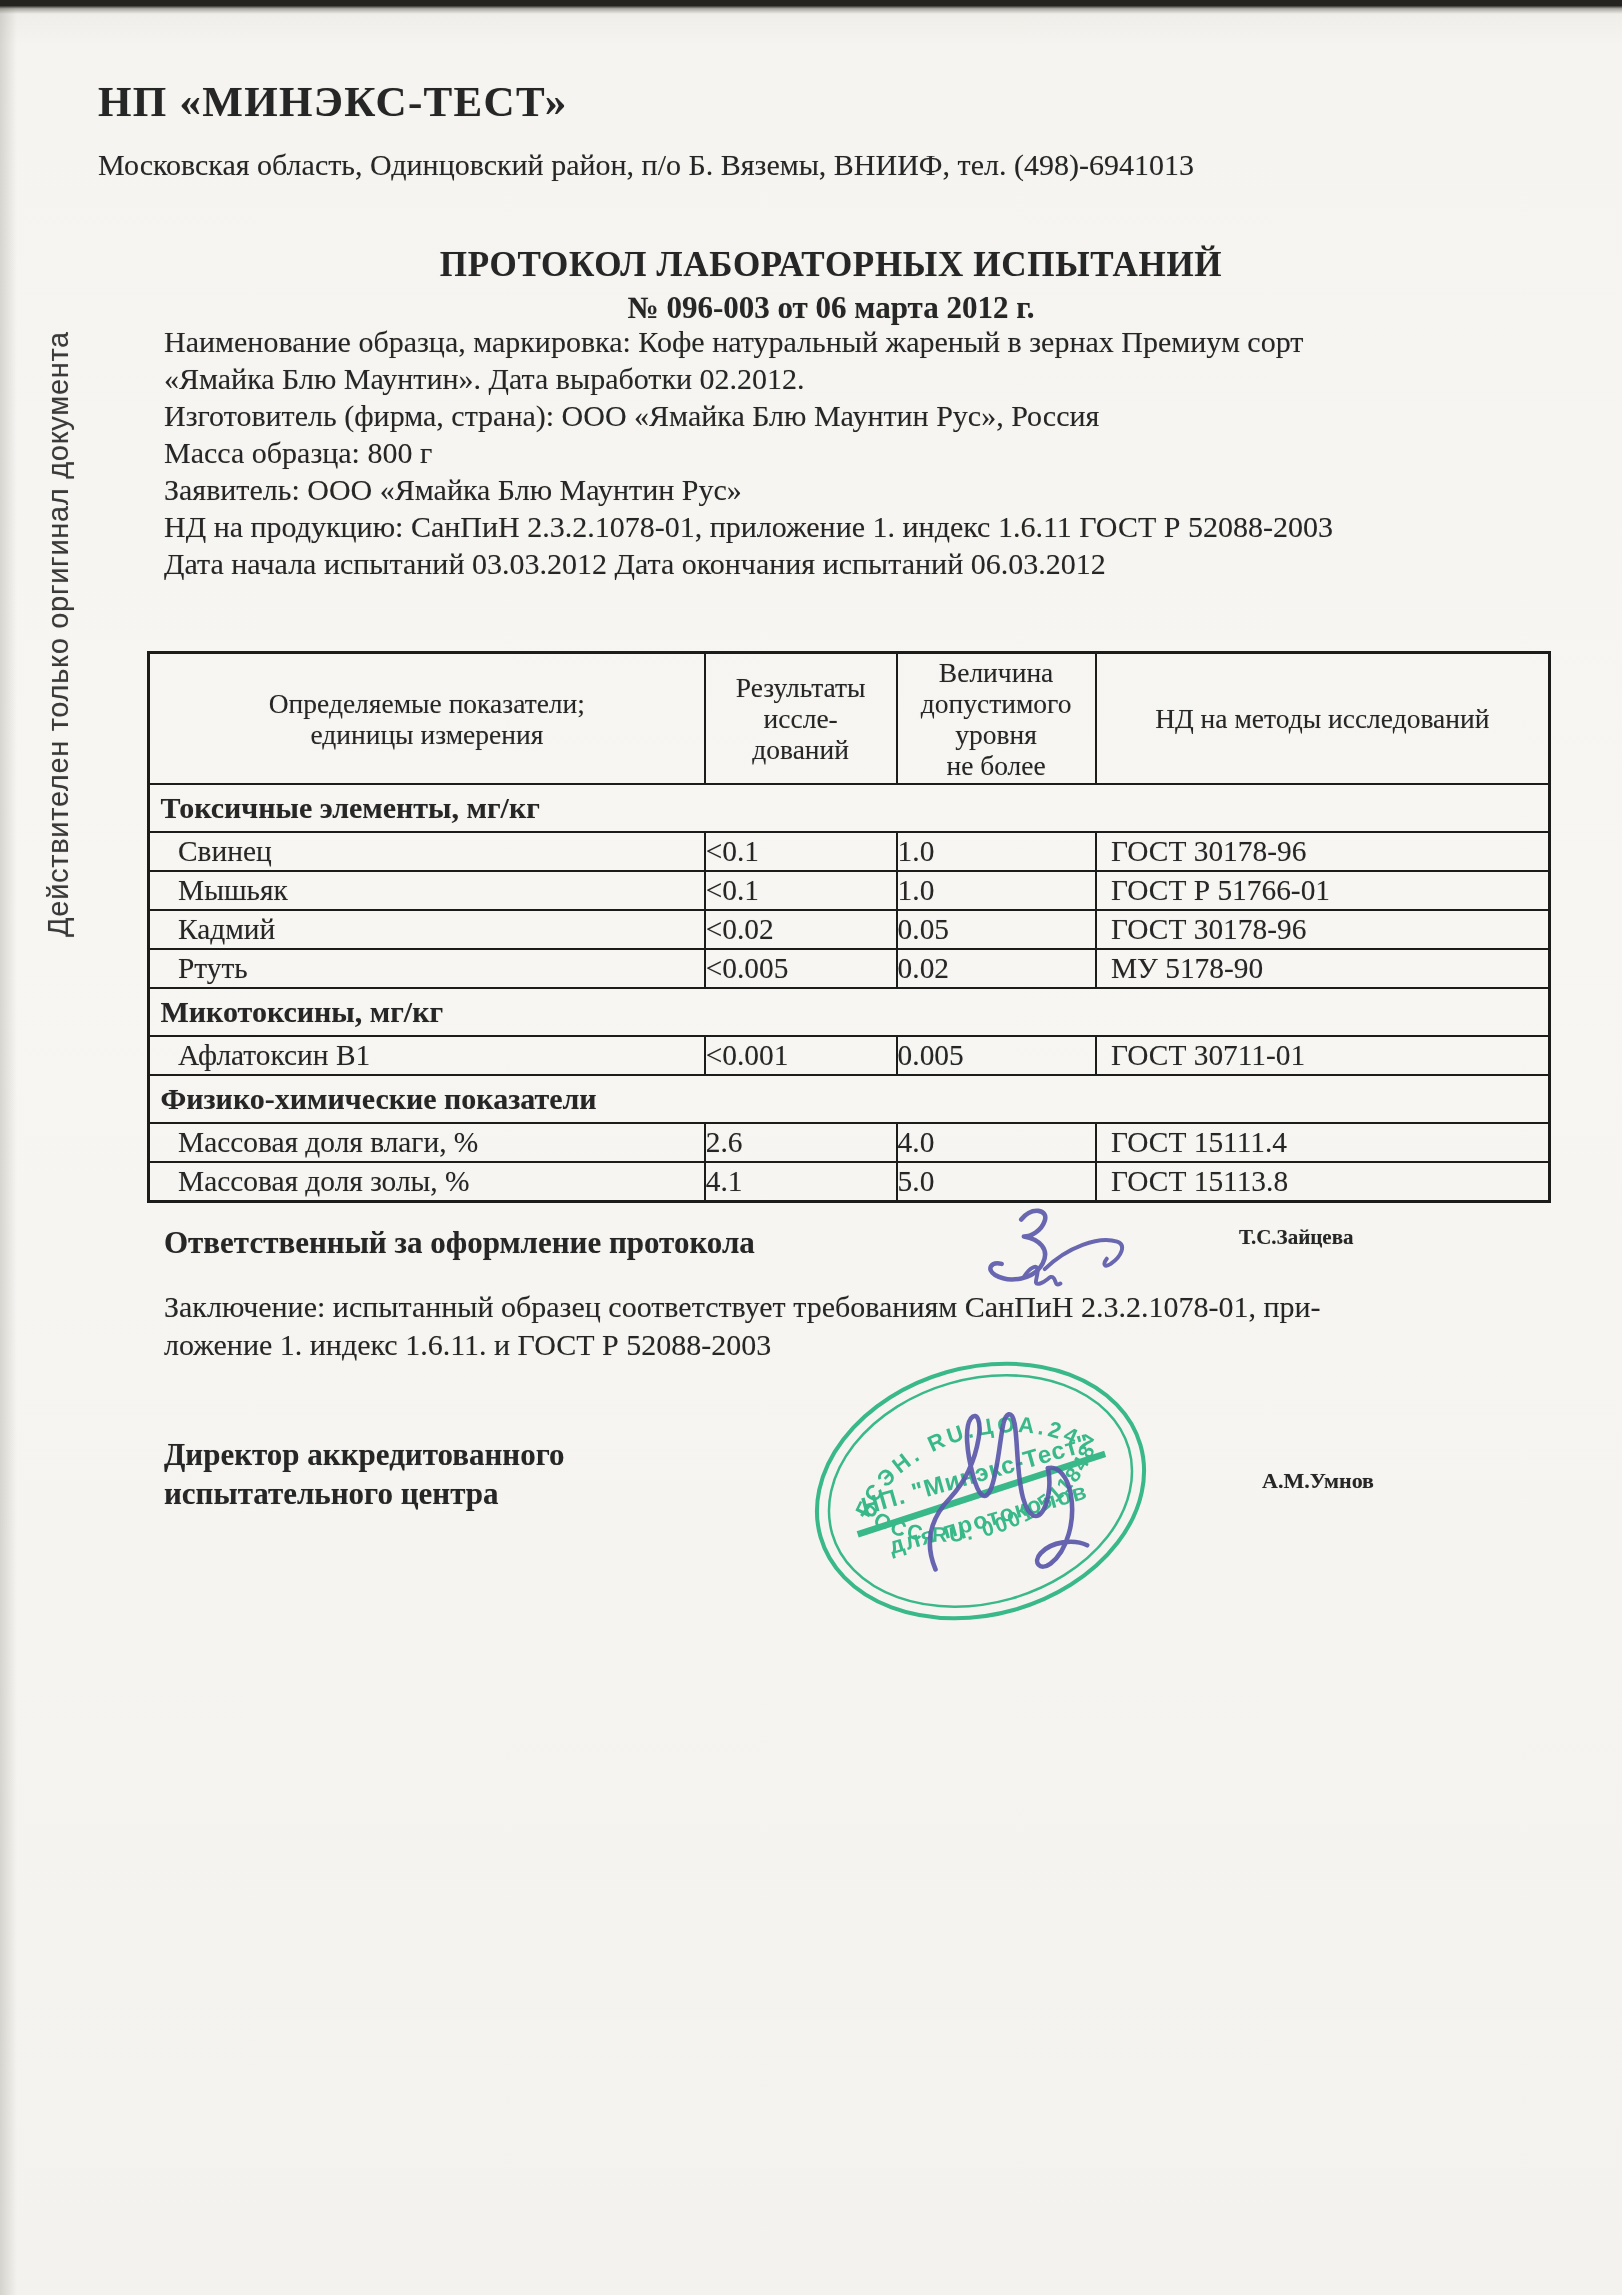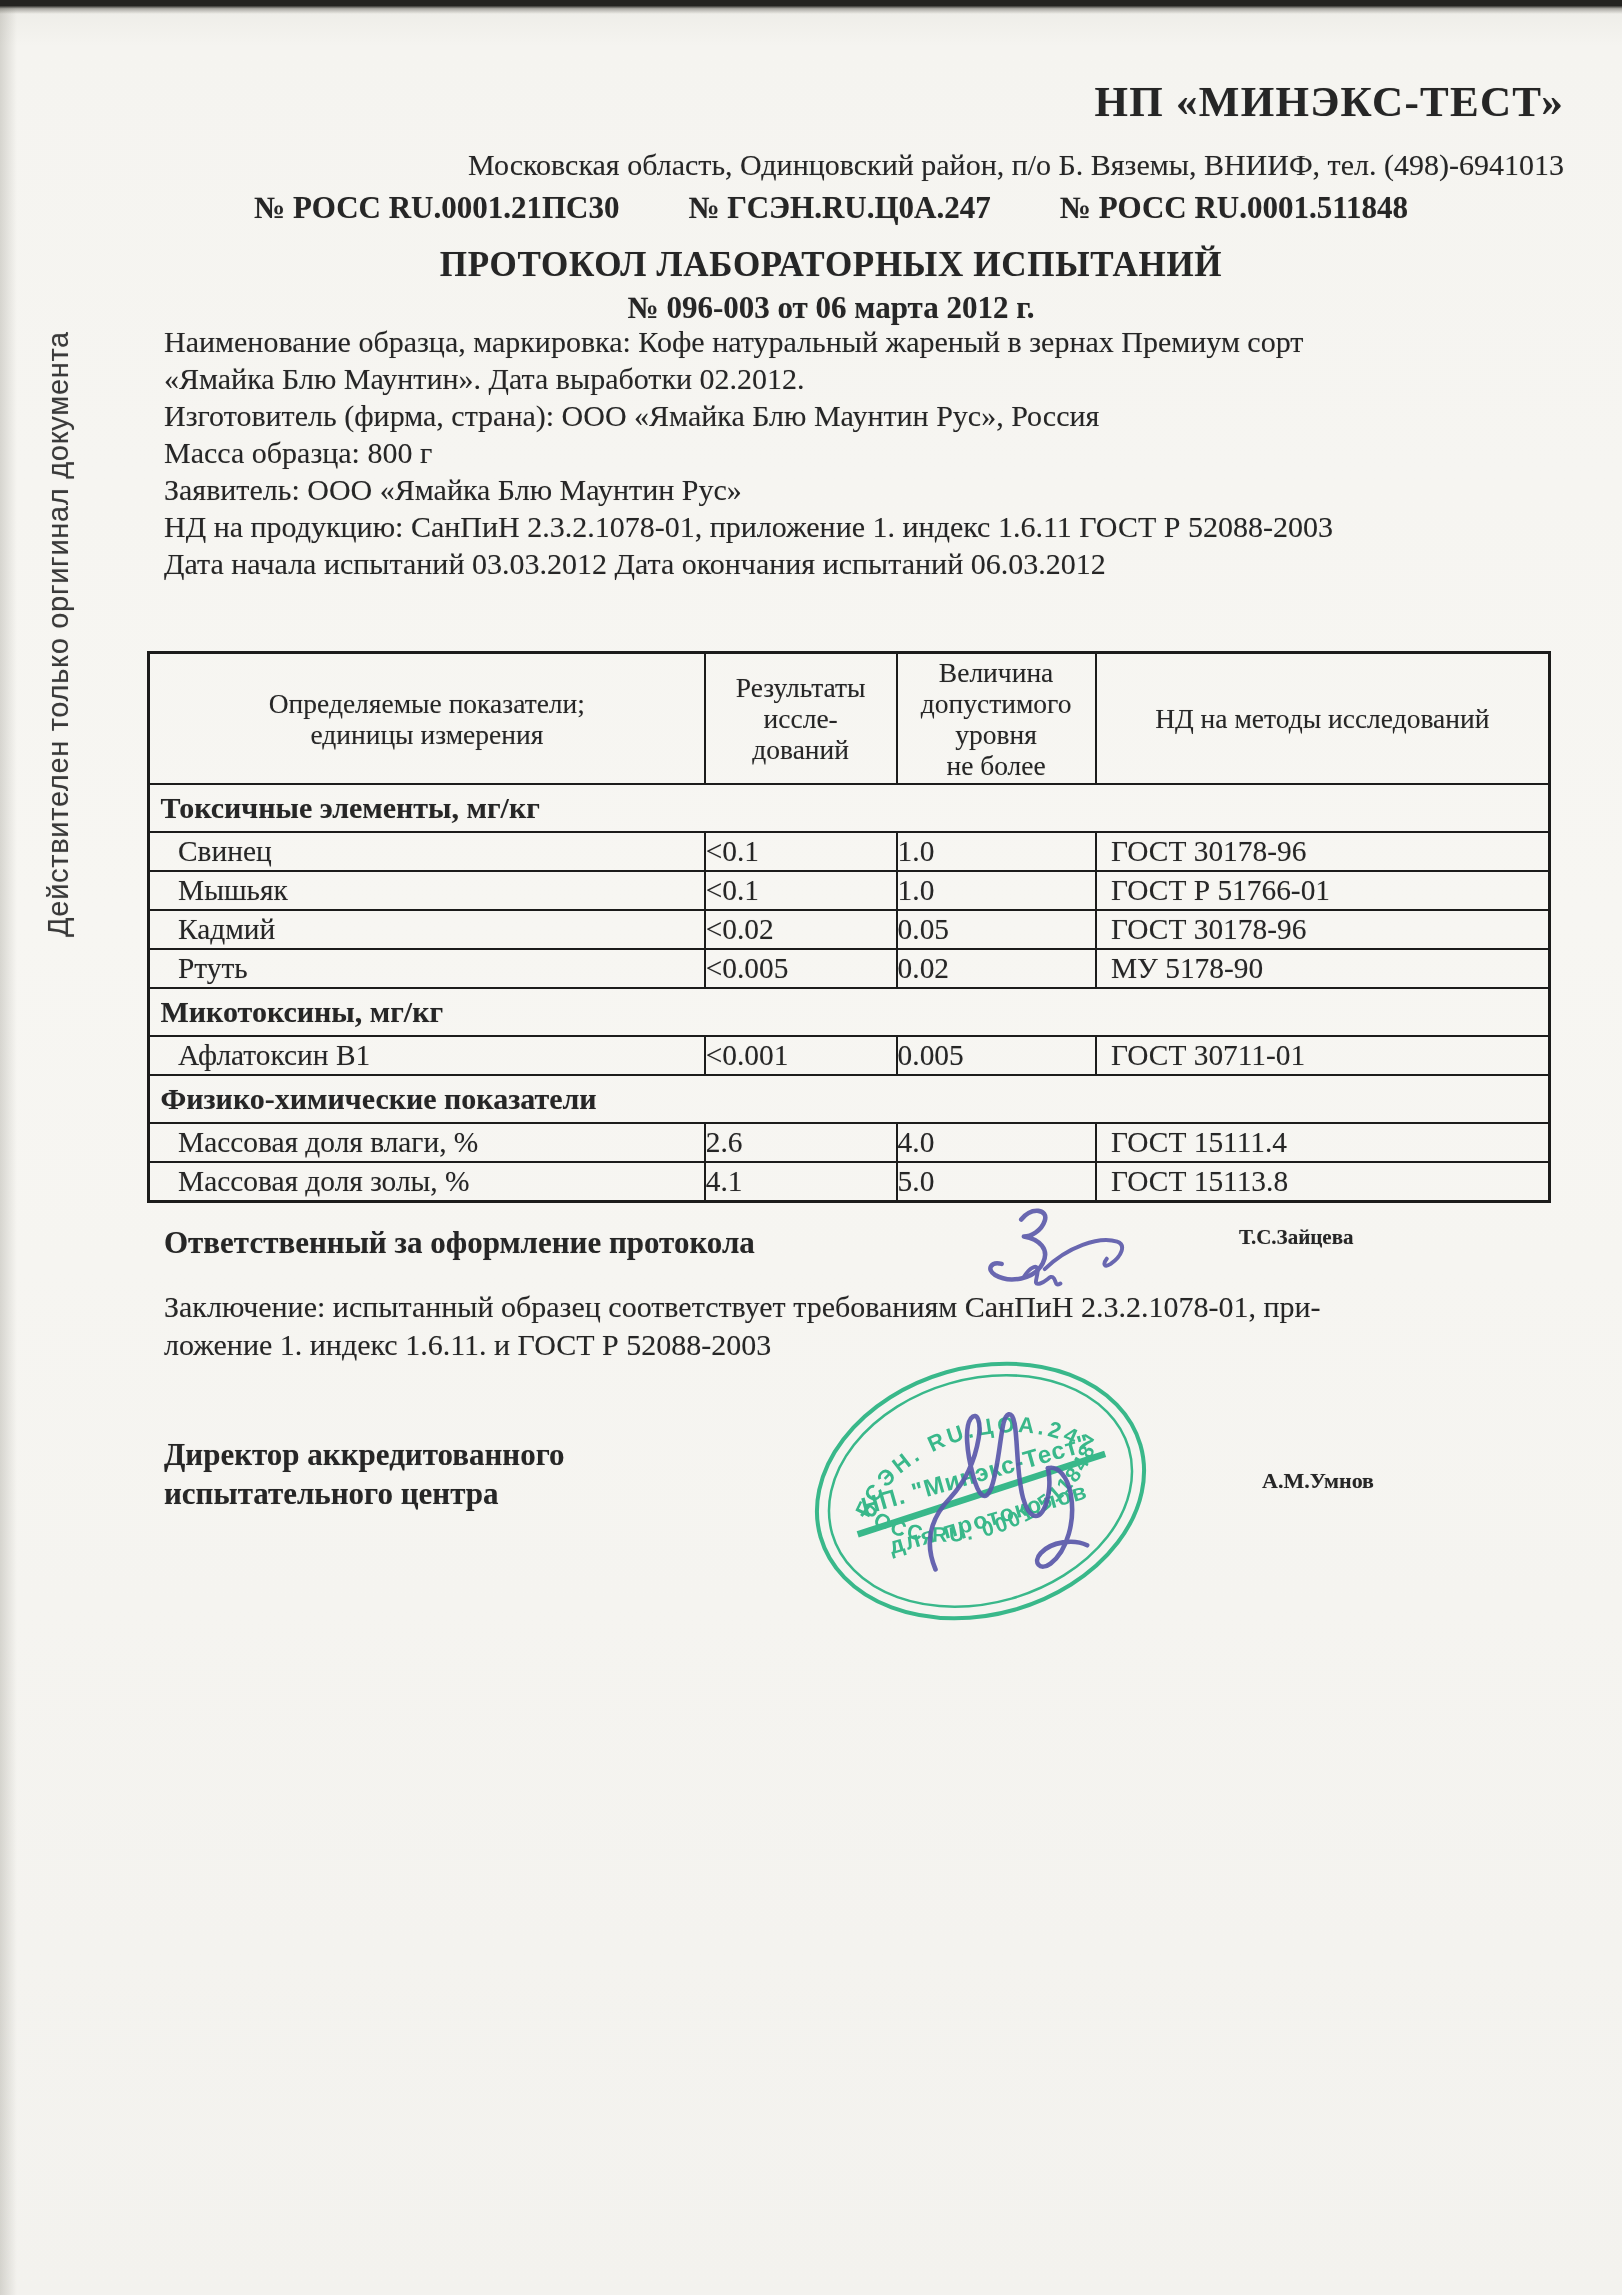--- a/index.html
+++ b/index.html
@@ -19,21 +19,21 @@
   }
   .doc-text{ text-shadow:0 0 0.9px rgba(35,35,35,0.28); }
 
   .side-note{
     position:absolute; left:42px; top:937px; width:628px;
     transform:rotate(-90deg); transform-origin:left top;
     font-family:"Liberation Sans","DejaVu Sans",sans-serif;
     font-size:29px; color:#3a3a3a; letter-spacing:0.7px; white-space:nowrap;
   }
 
-  .header-block{ position:absolute; left:98px; width:1466px; top:77px; text-align:right; }
+  .header-block{ position:absolute; left:98px; width:1466px; top:77px; text-align:left; }
   .org-name{ font-size:43px; font-weight:bold; letter-spacing:1.3px; }
   .org-address{ font-size:30px; margin-top:22px; }
   .cert-row{ display:flex; justify-content:center; gap:69px; margin-top:7.9px; }
   .cert-item{ font-size:31px; font-weight:bold; }
 
   .protocol-title{ position:absolute; left:98px; width:1466px; top:245px; text-align:center;
     font-size:35px; font-weight:bold; letter-spacing:0.7px; }
   .protocol-number{ position:absolute; left:98px; width:1466px; top:290px; text-align:center;
     font-size:31px; font-weight:bold; }
 
@@ -76,25 +76,20 @@
 </head>
 <body>
 
 <div class="scan-edge-top"></div>
 
 <div class="side-note doc-text">Действителен только оргигинал документа</div>
 
 <div class="header-block doc-text">
   <div class="org-name">НП  «МИНЭКС-ТЕСТ»</div>
   <div class="org-address">Московская область, Одинцовский район, п/о Б. Вяземы, ВНИИФ, тел. (498)-6941013</div>
-  <div class="cert-row">
-    <span class="cert-item">№ РОСС RU.0001.21ПС30</span>
-    <span class="cert-item">№ ГСЭН.RU.Ц0А.247</span>
-    <span class="cert-item">№ РОСС RU.0001.511848</span>
-  </div>
 </div>
 
 <div class="protocol-title doc-text">ПРОТОКОЛ ЛАБОРАТОРНЫХ ИСПЫТАНИЙ</div>
 <div class="protocol-number doc-text">№ 096-003 от 06 марта 2012  г.</div>
 
 <div class="info-block doc-text">
   <div class="info-line">Наименование образца, маркировка: Кофе натуральный жареный в зернах Премиум сорт</div>
   <div class="info-line">«Ямайка Блю Маунтин». Дата выработки 02.2012.</div>
   <div class="info-line">Изготовитель (фирма, страна): ООО «Ямайка Блю Маунтин Рус», Россия</div>
   <div class="info-line">Масса образца: 800 г</div>

